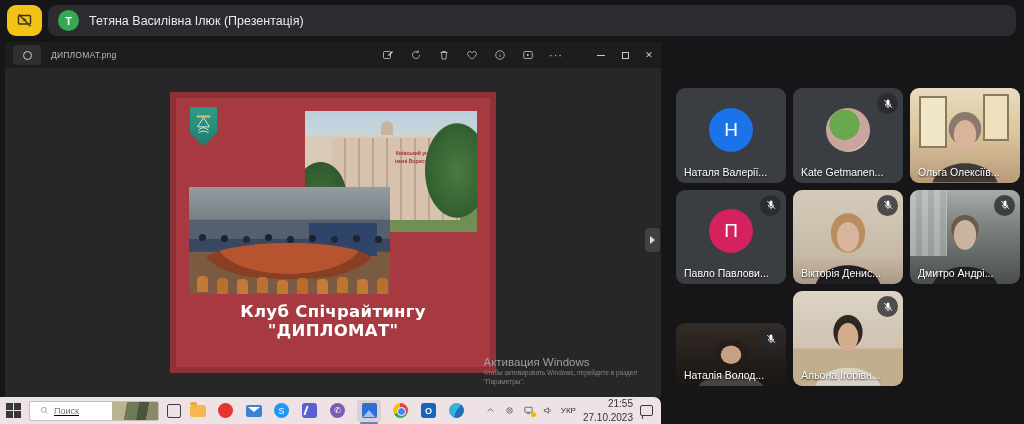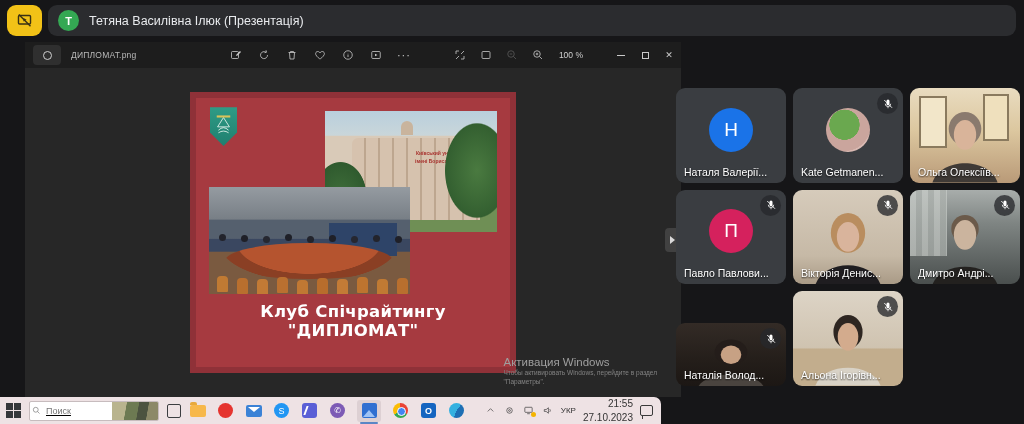--- a/index.html
+++ b/index.html
@@ -10,21 +10,21 @@
   
   .stop-share-btn { position:absolute; left:7px; top:5px; width:35px; height:31px;
     background:#f2c217; border-radius:9px; display:flex; align-items:center; justify-content:center; cursor:pointer; }
   .presenter-pill { position:absolute; left:48px; top:5px; right:8px; height:31px;
     background:#2b2c2f; border-radius:9px; display:flex; align-items:center; gap:10px; padding-left:10px; }
   .presenter-avatar { width:21px; height:21px; border-radius:50%; background:#34a853; color:#fff;
     font-size:11px; font-weight:bold; display:flex; align-items:center; justify-content:center; }
   .presenter-title { color:#e8eaed; font-size:12.5px; }
 
   
-  .photos-window { position:absolute; left:5px; top:42px; width:656px; height:355px; background:#262626;margin-left:20px; }
+  .photos-window { position:absolute; left:5px; top:42px; width:656px; height:355px; background:#262626; }
   .photos-titlebar { height:26px; background:#1d1d1d; display:flex; align-items:center; padding:0 0 0 8px; color:#c9c9c9; }
   .photos-logo-btn { width:28px; height:20px; background:#2f2f2f; border-radius:4px;
     display:flex; align-items:center; justify-content:center; cursor:pointer; }
   .photos-logo-btn .ring { width:9px; height:9px; border:1.5px solid #cfcfcf; border-radius:50%; }
   .viewer-filename { font-size:8.5px; color:#b9b9b9; margin-left:10px; letter-spacing:.2px; }
   .tb-group { display:flex; align-items:center; gap:14px; }
   .tb-tools { margin-left:auto; }
   .tb-zoom { margin-left:42px; gap:12px; }
   .tb-btn { width:14px; height:14px; display:flex; align-items:center; justify-content:center; cursor:pointer; }
   .tb-btn svg { width:12px; height:12px; stroke:#c9c9c9; fill:none; stroke-width:1.6; }
@@ -75,21 +75,21 @@
   .watermark { position:absolute; right:24px; bottom:10px; color:#9a9a9a; }
   .wm-1 { font-size:11.5px; color:#9f9f9f; }
   .wm-2, .wm-3 { font-size:6.5px; color:#838383; line-height:1.5; }
 
   
   .taskbar { position:absolute; left:0; top:397px; width:661px; height:27px; background:#eee2e4;
     border-radius:0 7px 0 0; display:flex; align-items:center; padding:0 6px; gap:8px; }
   .win-start { width:15px; height:15px; display:grid; grid-template-columns:7px 7px; grid-template-rows:7px 7px; gap:1px; cursor:pointer; }
   .win-start i { background:#35373a; }
   .search-box { width:130px; height:20px; background:#fff; border:1px solid #c7bcbe; border-radius:2px;
-    display:flex; align-items:center; padding:0 0 0 2px; gap:5px; overflow:hidden;text-decoration:underline; }
+    display:flex; align-items:center; padding:0 0 0 10px; gap:5px; overflow:hidden;text-decoration:underline; }
   .search-box svg { width:9px; height:9px; stroke:#666; fill:none; stroke-width:1.6; flex:0 0 auto; }
   .search-box input { border:none; outline:none; width:52px; font-size:9px; color:#444; background:transparent; font-family:"Liberation Sans",sans-serif; }
   .search-widget-img { margin-left:auto; width:46px; height:18px;
     background:linear-gradient(100deg,#b9b48e 0 30%,#6d7a52 31% 55%,#4c5340 56% 75%,#8c8968 76%); }
   .taskview-btn { width:14px; height:14px; border:1.4px solid #3c3e41; border-radius:2px; position:relative; cursor:pointer; }
   .taskview-btn::after { content:""; position:absolute; left:3px; top:3px; right:-4px; bottom:-4px; border-right:1.4px solid #3c3e41; border-bottom:1.4px solid #3c3e41; opacity:0; }
   .app-icons { display:flex; align-items:center; gap:11px; }
   .app-ic { width:17px; height:17px; display:flex; align-items:center; justify-content:center; cursor:pointer; position:relative; }
   .ic-folder { width:16px; height:12px; background:#f7b84b; border-radius:2px; position:relative; }
   .ic-folder::before { content:""; position:absolute; left:0; top:-3px; width:7px; height:3px; background:#e8a93c; border-radius:2px 2px 0 0; }
@@ -211,45 +211,20 @@
           </div>
         <div class="tb-btn">
           <svg viewBox="0 0 24 24">
               <rect x="3.5" y="5" width="17" height="14" rx="2"></rect>
               <path d="M10 9.5l5 2.5-5 2.5z" fill="#c9c9c9" stroke="none"></path>
             </svg>
           </div>
         <div class="tb-btn" style="font-size:11px; color:#c9c9c9; letter-spacing:1px;">···</div>
       </div>
 
-      <div class="tb-group tb-zoom">
-        <div class="tb-btn">
-          <svg viewBox="0 0 24 24">
-              <path d="M4 10V4h6M20 14v6h-6M20 4l-6 6M4 20l6-6"></path>
-            </svg>
-          </div>
-        <div class="tb-btn">
-          <svg viewBox="0 0 24 24">
-              <rect x="4" y="5" width="16" height="14" rx="2"></rect>
-            </svg>
-          </div>
-        <div class="tb-btn dim">
-          <svg viewBox="0 0 24 24">
-              <circle cx="10" cy="10" r="6.5"></circle>
-              <path d="M15 15l5 5M7.5 10h5"></path>
-            </svg>
-          </div>
-        <div class="tb-btn">
-          <svg viewBox="0 0 24 24">
-              <circle cx="10" cy="10" r="6.5"></circle>
-              <path d="M15 15l5 5M7.5 10h5M10 7.5v5"></path>
-            </svg>
-          </div>
-        <div class="zoom-level">100 %</div>
-      </div>
 
       <div class="win-controls">
         <div class="win-btn">
             <span class="glyph-min"></span>
           </div>
         <div class="win-btn">
             <span class="glyph-max"></span>
           </div>
         <div class="win-btn">
             <span class="glyph-close">✕</span>

